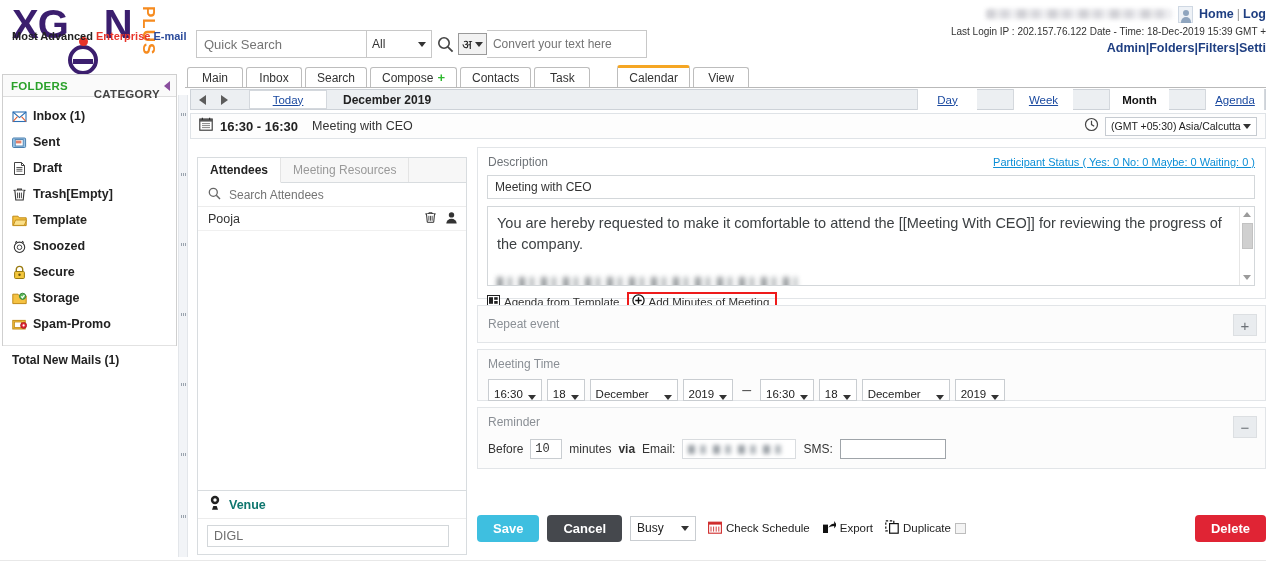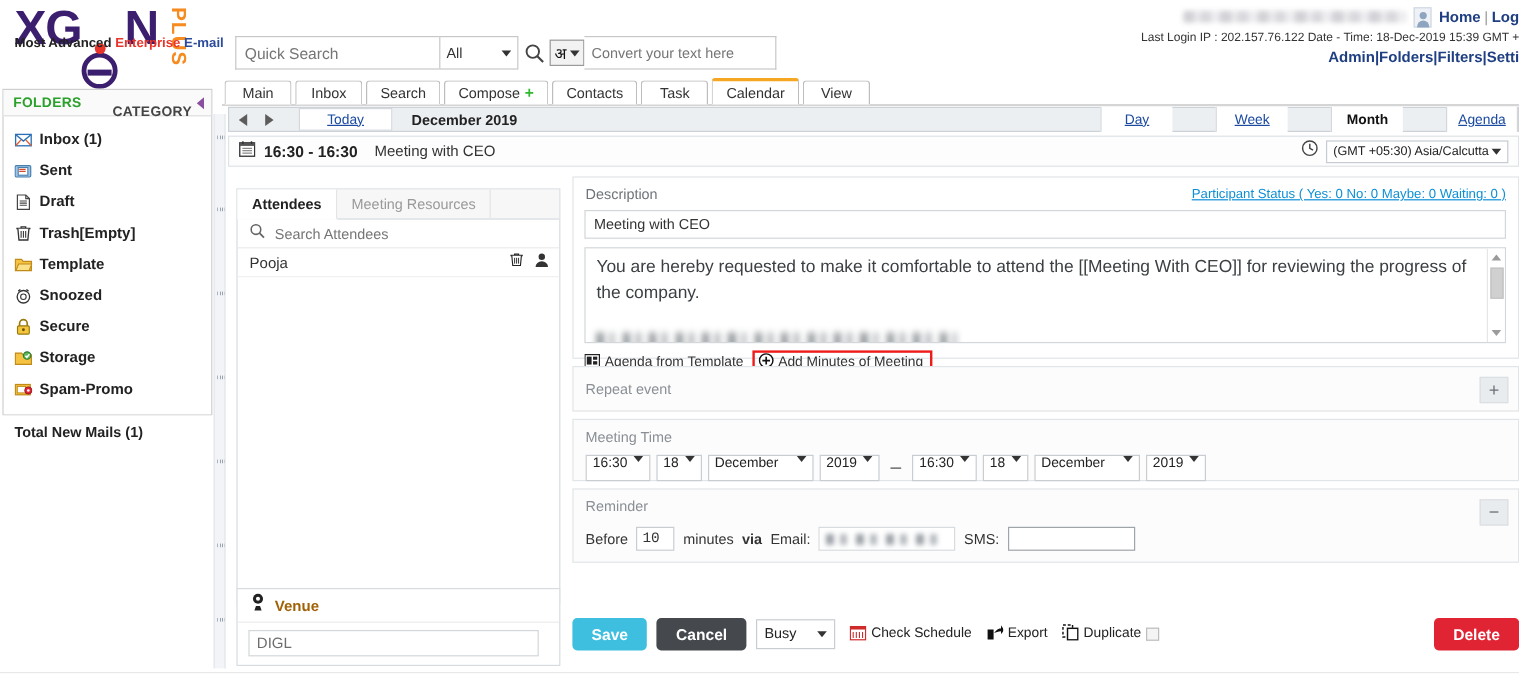--- a/index.html
+++ b/index.html
@@ -99,21 +99,21 @@
     position:absolute; left:185px; top:66px; width:1081px; height:22px;
     border-bottom:1px solid #b9b9b9; background:#fff;
     display:flex; align-items:flex-end; gap:3px; padding-left:2px;
   }
   .tab {
     height:20px; min-width:56px; padding:0 11px;
     border:1px solid #bdbdbd; border-bottom:none; background:#fff;
     font-size:12px; color:#333; display:flex; align-items:center; justify-content:center;
     border-radius:3px 3px 0 0; position:relative; gap:4px;
   }
-  .tab.active { border-top:3px solid #f5a623; height:22px; z-index:2; background:#fff; }
+  .tab.active { border-top:3px solid #f5a623; height:22px; z-index:2; background:#fff;margin-left:24px; }
   .plus-green { color:#2eb82e; font-weight:bold; font-size:13px; }
 
   
   .sidebar {
     position:absolute; left:2px; top:74px; width:175px; height:272px;
     border:1px solid #cfcfcf; background:#fff;
   }
   .sb-head {
     height:22px; display:flex; align-items:center; justify-content:space-between;
     padding:0 6px 0 8px; border-bottom:1px solid #dedede; background:#fafafa;
@@ -192,21 +192,21 @@
   }
   .att-row { height:24px; display:flex; align-items:center; padding:0 8px 0 10px; border-bottom:1px solid #f0f0f0; }
   .att-name { font-size:12.5px; color:#333; flex:1; }
   .att-acts { display:flex; align-items:center; gap:8px; }
 
   .venue-panel {
     position:absolute; left:197px; top:490px; width:270px; height:65px;
     border:1px solid #d8dcdf; background:#fff;
   }
   .venue-head { height:28px; display:flex; align-items:center; gap:7px; padding-left:10px; border-bottom:1px solid #ececec; }
-  .venue-lbl { font-size:12.5px; font-weight:bold; color:#a16207; }
+  .venue-lbl { font-size:12.5px; font-weight:bold; color:#0f766e; }
   .venue-input {
     margin:6px 9px; width:242px; height:22px; border:1px solid #d3d7da; background:#fff;
     font-size:12.5px; color:#6d6d6d; padding:0 6px; outline:none;
     font-family:"Liberation Sans", sans-serif;
   }
 
   
   .right-panel { position:absolute; left:477px; top:147px; width:789px; height:408px; }
   .sect { border:1px solid #e2e5e8; background:#fcfcfc; margin-bottom:6px; position:relative; }
   .sect-title { font-size:12px; color:#8a8f95; padding:7px 10px 4px 10px; }
@@ -248,21 +248,21 @@
   .repeat-sect { height:38px; display:flex; align-items:center; }
   .meet-time-sect { height:52px; }
   .rem-sect { height:62px; }
   .sq-btn {
     position:absolute; right:8px; top:8px; width:24px; height:22px;
     background:#e9ecef; border:1px solid #dcdfe2; color:#6c7177;
     display:flex; align-items:center; justify-content:center; font-size:15px; line-height:1;
   }
   .selects-row { display:flex; align-items:center; gap:5px; padding:4px 0 0 10px; }
   .msel {
-    height:22px; border:1px solid #c9cdd1; background:#fff; display:flex; align-items:flex-start;
+    height:22px; border:1px solid #c9cdd1; background:#fff; display:flex; align-items:flex-end;
     padding:0 5px; gap:5px; font-size:11.5px; color:#222;
   }
   .dash { margin:0 4px; color:#555; }
 
   .rem-row { display:flex; align-items:center; gap:7px; padding:6px 0 0 10px; font-size:12px; color:#333; }
   .rem-num {
     width:32px; height:20px; border:1px solid #c9cdd1; background:#fff; font-size:12px; color:#333;
     padding:0 4px; outline:none; font-family:Liberation Mono, monospace;
   }
   .rem-email {

